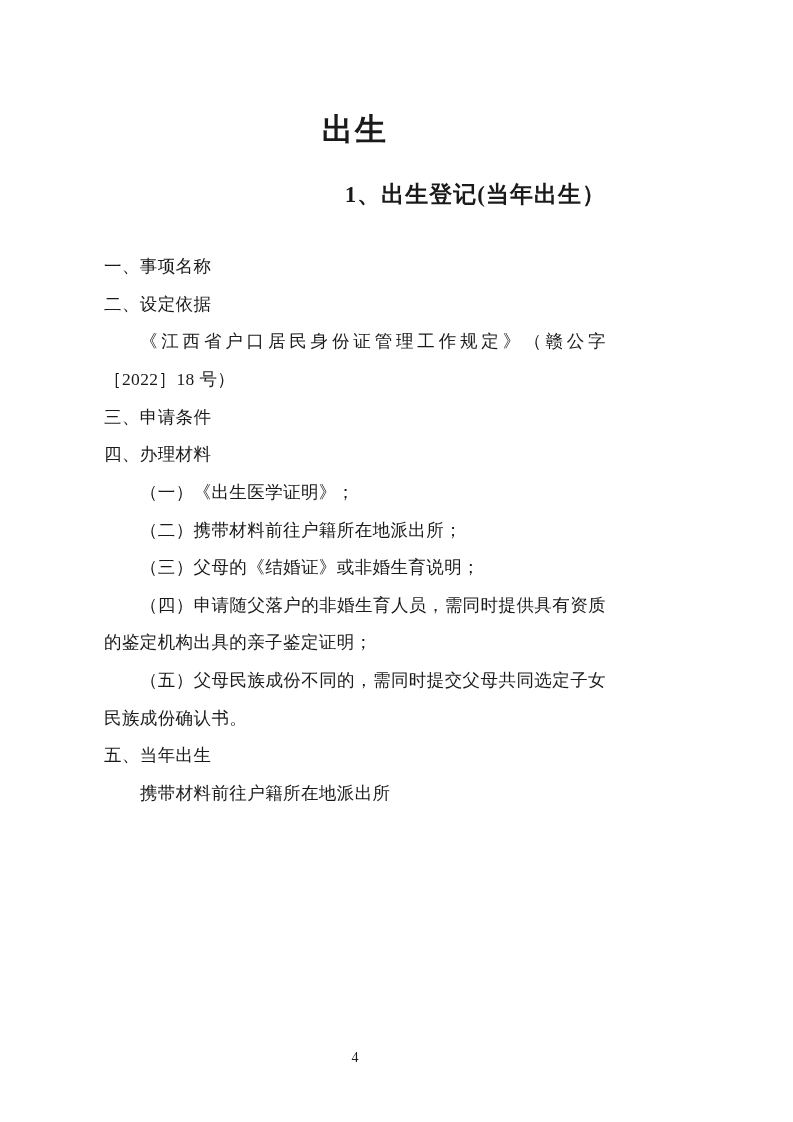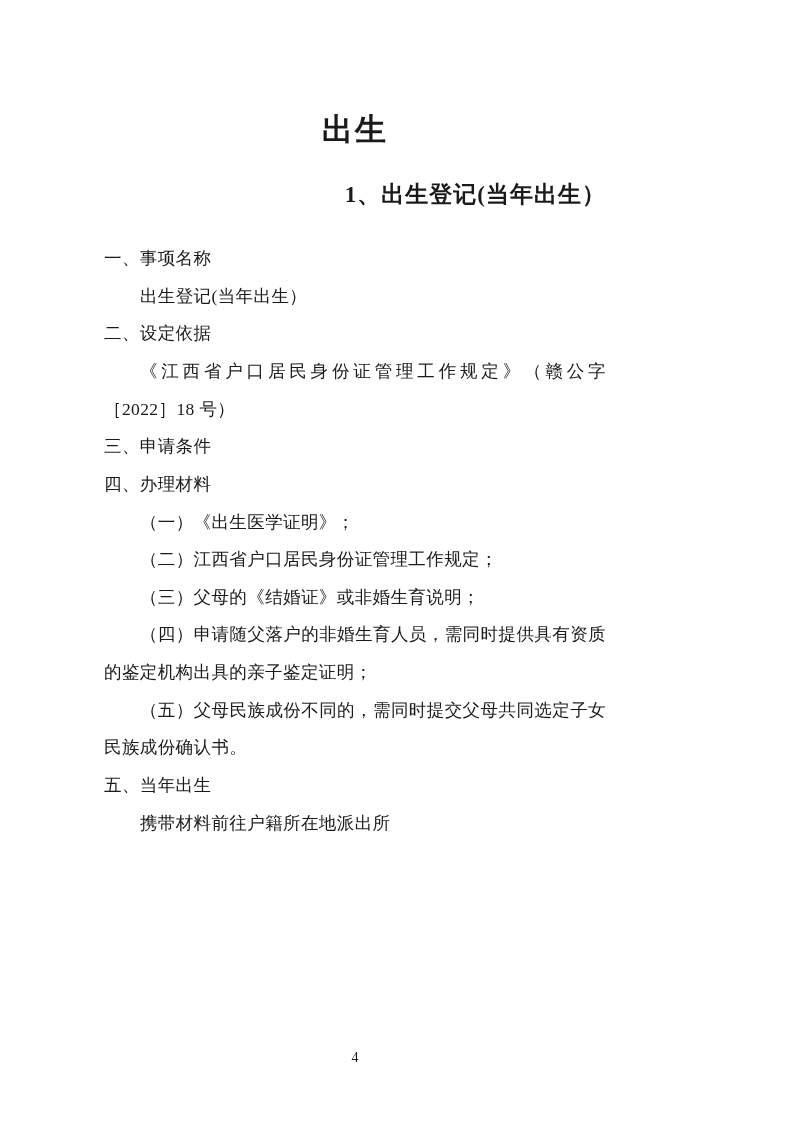--- a/index.html
+++ b/index.html
@@ -32,21 +32,21 @@
   }
   .doc-subtitle {
     text-align: right;
     font-size: 23px;
     font-weight: bold;
     letter-spacing: 1px;
     margin: 30px 0 0 0;
     line-height: 1.3;
   }
   .body-block {
-    margin-top: 30px;
+    margin-top: 38px;
   }
   p {
     margin: 0 0 0 0;
     font-size: 17.5px;
     line-height: 2.15;
     text-align: justify;
     letter-spacing: 0.4px;
   }
   .lvl1 {
     text-indent: 0;
@@ -72,30 +72,29 @@
 <body>
 
 <div class="page">
 
   <h1 class="doc-title">出生</h1>
   <h2 class="doc-subtitle">1、出生登记(当年出生）</h2>
 
   <div class="body-block">
 
     <p class="lvl1">一、事项名称</p>
-    <p class="indent1">出生登记(当年出生）</p>
 
     <p class="lvl1">二、设定依据</p>
     <p class="indent1">《江西省户口居民身份证管理工作规定》（赣公字［2022］18 号）</p>
 
     <p class="lvl1">三、申请条件</p>
 
     <p class="lvl1">四、办理材料</p>
     <p class="hang">（一）《出生医学证明》；</p>
-    <p class="hang">（二）江西省户口居民身份证管理工作规定；</p>
+    <p class="hang">（二）携带材料前往户籍所在地派出所；</p>
     <p class="hang">（三）父母的《结婚证》或非婚生育说明；</p>
     <p class="hang">（四）申请随父落户的非婚生育人员，需同时提供具有资质的鉴定机构出具的亲子鉴定证明；</p>
     <p class="hang">（五）父母民族成份不同的，需同时提交父母共同选定子女民族成份确认书。</p>
 
     <p class="lvl1">五、当年出生</p>
     <p class="indent1">携带材料前往户籍所在地派出所</p>
 
   </div>
 
   <div class="page-number">4</div>

